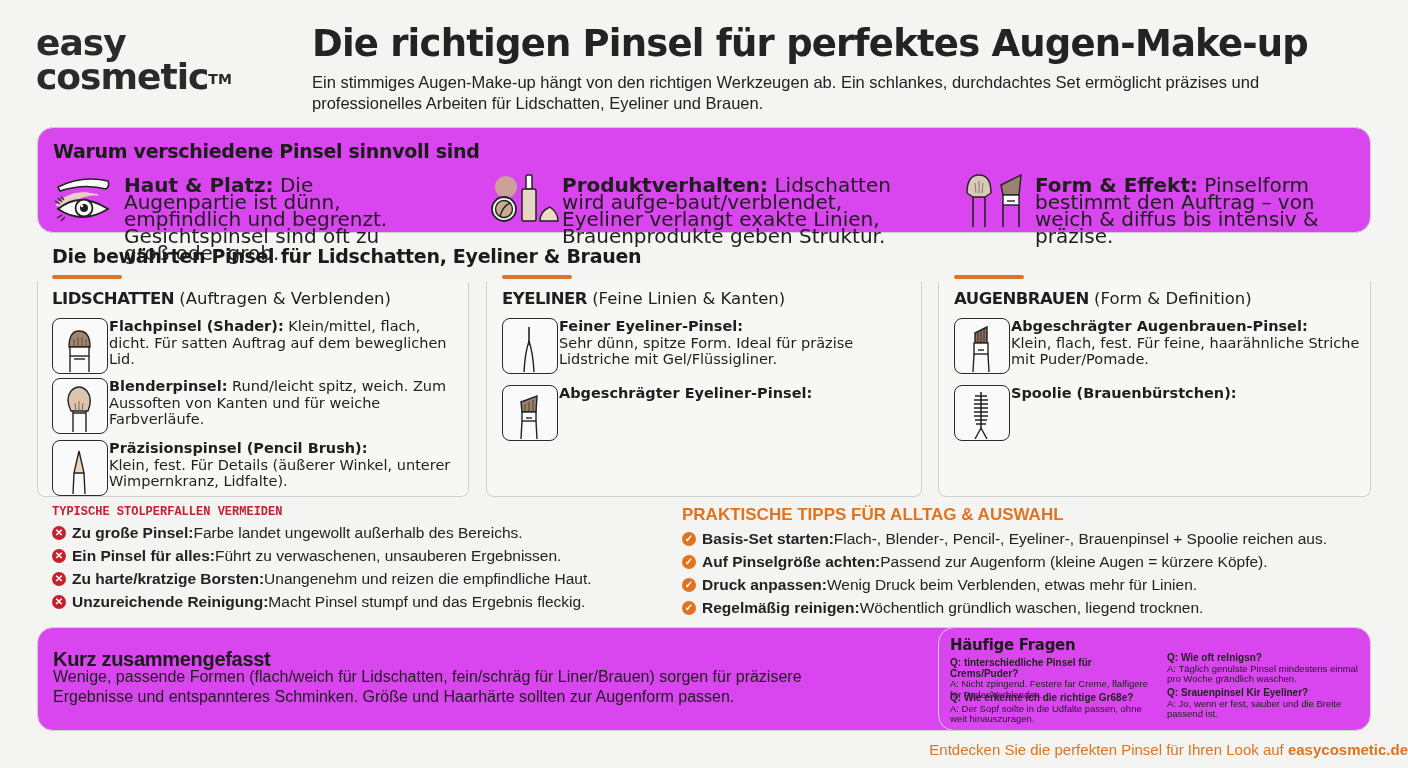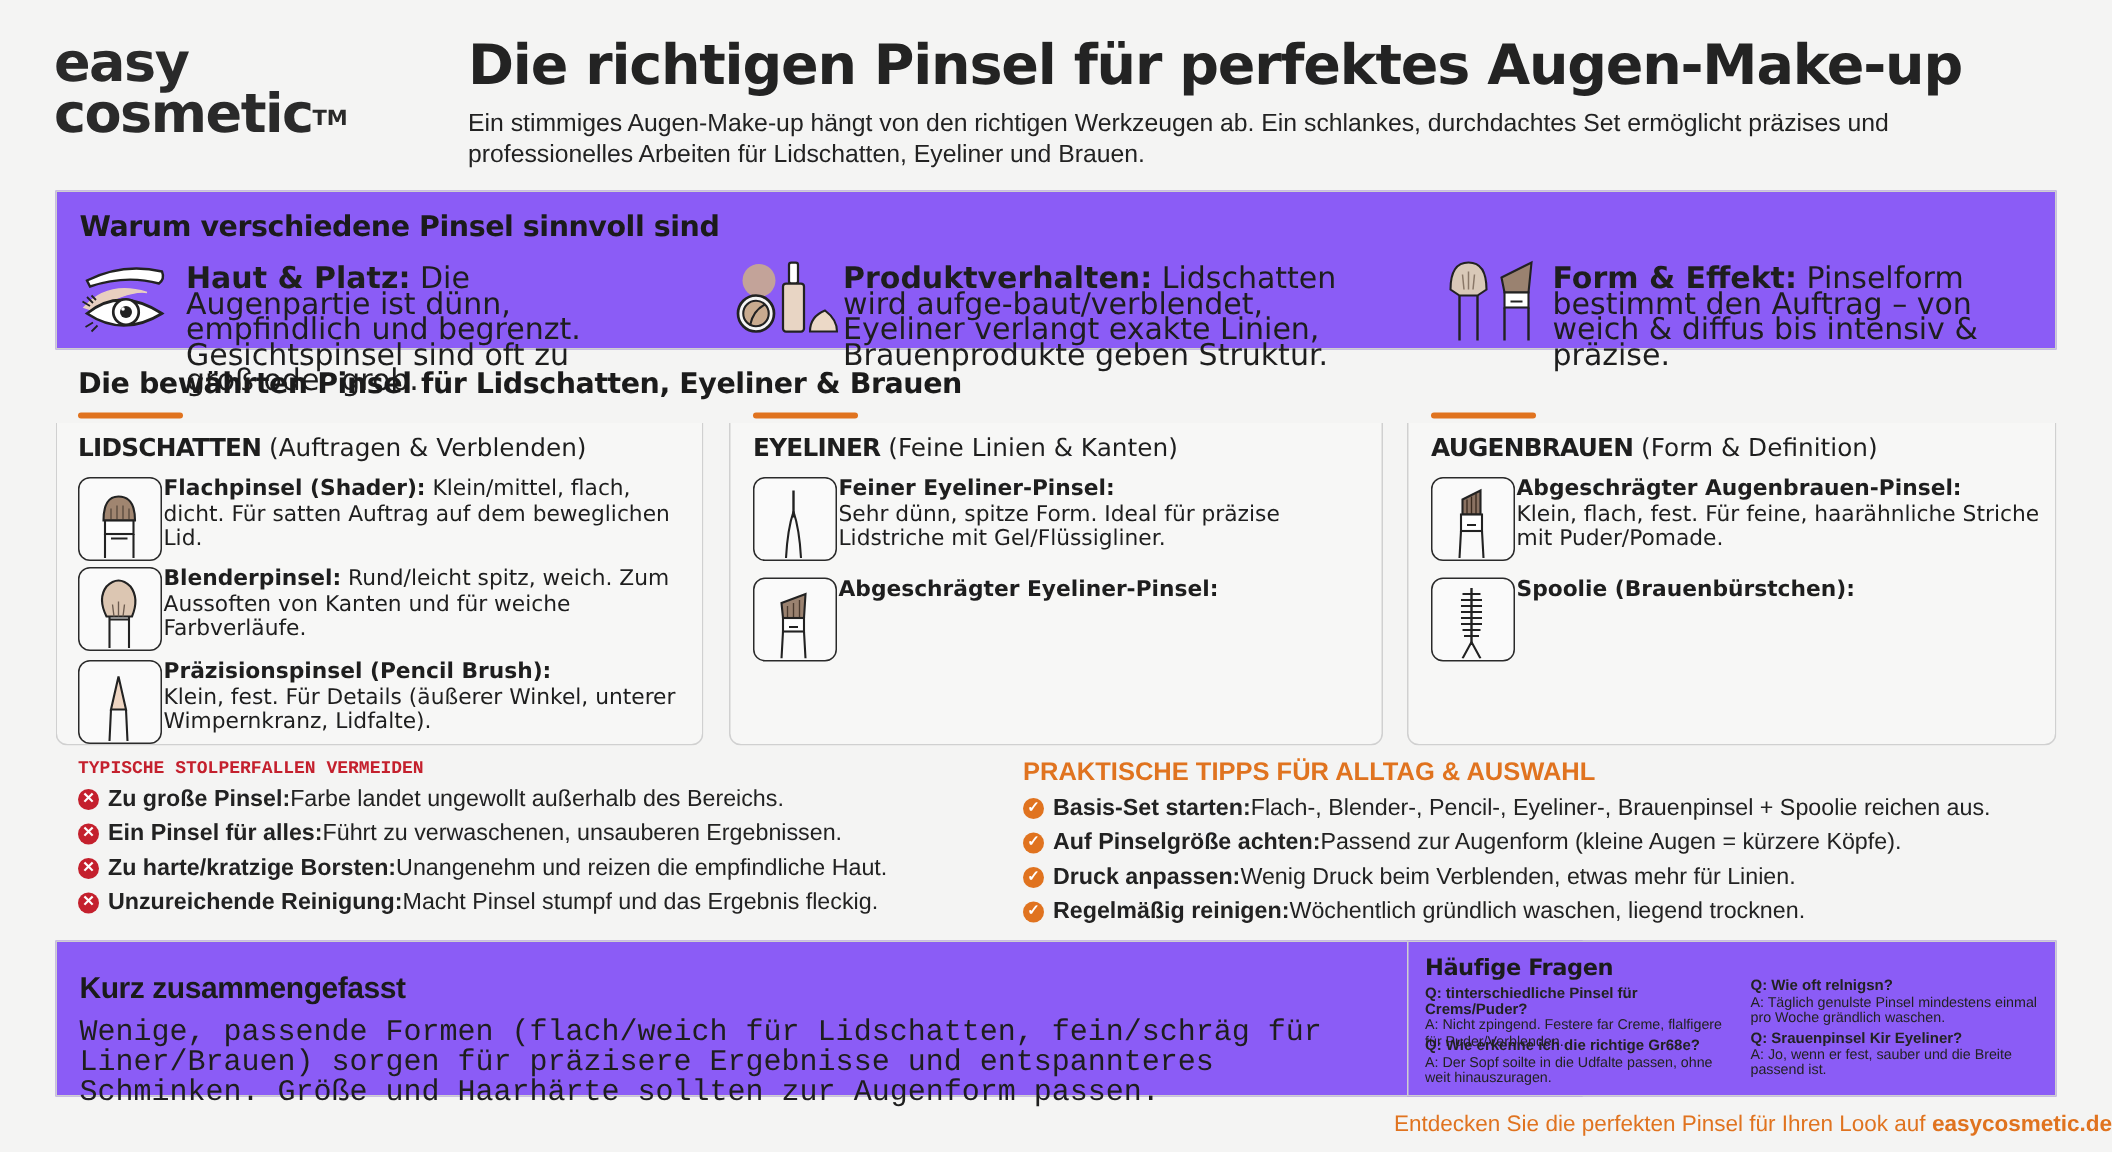--- a/index.html
+++ b/index.html
@@ -3,21 +3,21 @@
 <meta charset="utf-8">
 <style>
 *{box-sizing:border-box;margin:0;padding:0}
 html,body{width:1408px;height:768px;background:#f4f4f3;overflow:hidden}
 body{font-family:"DejaVu Sans","Liberation Sans",sans-serif;color:#1e1e1e;position:relative}
 .abs{position:absolute}
 .logo{left:36px;top:26px;font-weight:bold;font-size:36px;line-height:34px;letter-spacing:-1px;color:#2a2a2a}
 .logo sup{font-size:14px;vertical-align:top;position:relative;top:2px;letter-spacing:0}
 .title{left:312px;top:22px;font-size:37px;font-weight:bold;letter-spacing:-0.8px;color:#232323;white-space:nowrap}
 .subtitle{left:312px;top:72px;width:960px;font-family:"Liberation Sans",sans-serif;font-size:16.5px;line-height:21px;color:#222}
-.box{border:1.5px solid #cfcfcf;border-radius:0;background:#8b5cf6}
+.box{border:1.5px solid #cfcfcf;border-radius:16px;background:#d946ef}
 .why{left:37px;top:127px;width:1334px;height:106px}
 .h2{font-weight:bold;font-size:19px;color:#1b1b1b;white-space:nowrap;letter-spacing:-0.3px}
 .why .h2{position:absolute;left:15px;top:12px}
 .whyitem{position:absolute;top:45px;display:flex;align-items:flex-start}
 .whyitem .ic{width:64px;height:56px;flex:none}
 .whyitem .tx{font-size:20px;line-height:17px;margin-left:8px;margin-top:4px}
 b{font-weight:bold}
 .sect{left:52px;top:245px}
 .col{border:1.5px solid #d0d0d0;border-top:none;border-radius:0 0 8px 8px;background:#f7f7f6}
 .accent{position:absolute;height:4px;width:70px;background:#e0731f;border-radius:2px}
@@ -26,21 +26,21 @@
 .brush{position:absolute;display:flex;align-items:flex-start}
 .brush .bx{width:56px;height:56px;border:1.6px solid #2a2a2a;border-radius:8px;flex:none;background:#fafafa}
 .brush .bt{margin-left:1px;font-size:14.5px;line-height:16.5px;width:350px}
 .pit{left:52px;top:505px}
 .pith{font-family:Liberation Mono, monospace;font-weight:bold;font-size:12px;color:#c4202d}
 .tiph{font-family:"Liberation Sans",sans-serif;font-weight:bold;font-size:17px;color:#e0731f}
 .li{display:flex;align-items:center;font-family:"Liberation Sans",sans-serif;font-size:15.5px;height:23px;white-space:nowrap;color:#222}
 .dot{width:14px;height:14px;border-radius:50%;flex:none;margin-right:6px;color:#fff;font-size:10px;line-height:14px;text-align:center;font-weight:bold}
 .sum{left:37px;top:627px;width:1018px;height:104px}
 .sum .h2{position:absolute;left:15px;top:20px;font-family:"Liberation Sans",sans-serif;font-size:20px}
-.sum .p{position:absolute;left:15px;top:51px;width:830px;font-family:Liberation Mono, monospace;font-size:20px;line-height:20px}
+.sum .p{position:absolute;left:15px;top:39px;width:830px;font-family:Liberation Sans, sans-serif;font-size:16px;line-height:20px}
 .faq{left:938px;top:627px;width:433px;height:104px}
 .faq .h2{position:absolute;left:11px;top:8px;font-size:15px}
 .fq{position:absolute;font-family:"Liberation Sans",sans-serif;font-size:9.5px;line-height:10.5px;color:#222}
 .fq .q{font-weight:bold;font-size:10px}
 .foot{left:0;width:1408px;top:741px;text-align:right;font-size:15px;color:#e0731f;font-family:"Liberation Sans",sans-serif}
 svg{display:block}
 </style>
 </head>
 <body>
 

